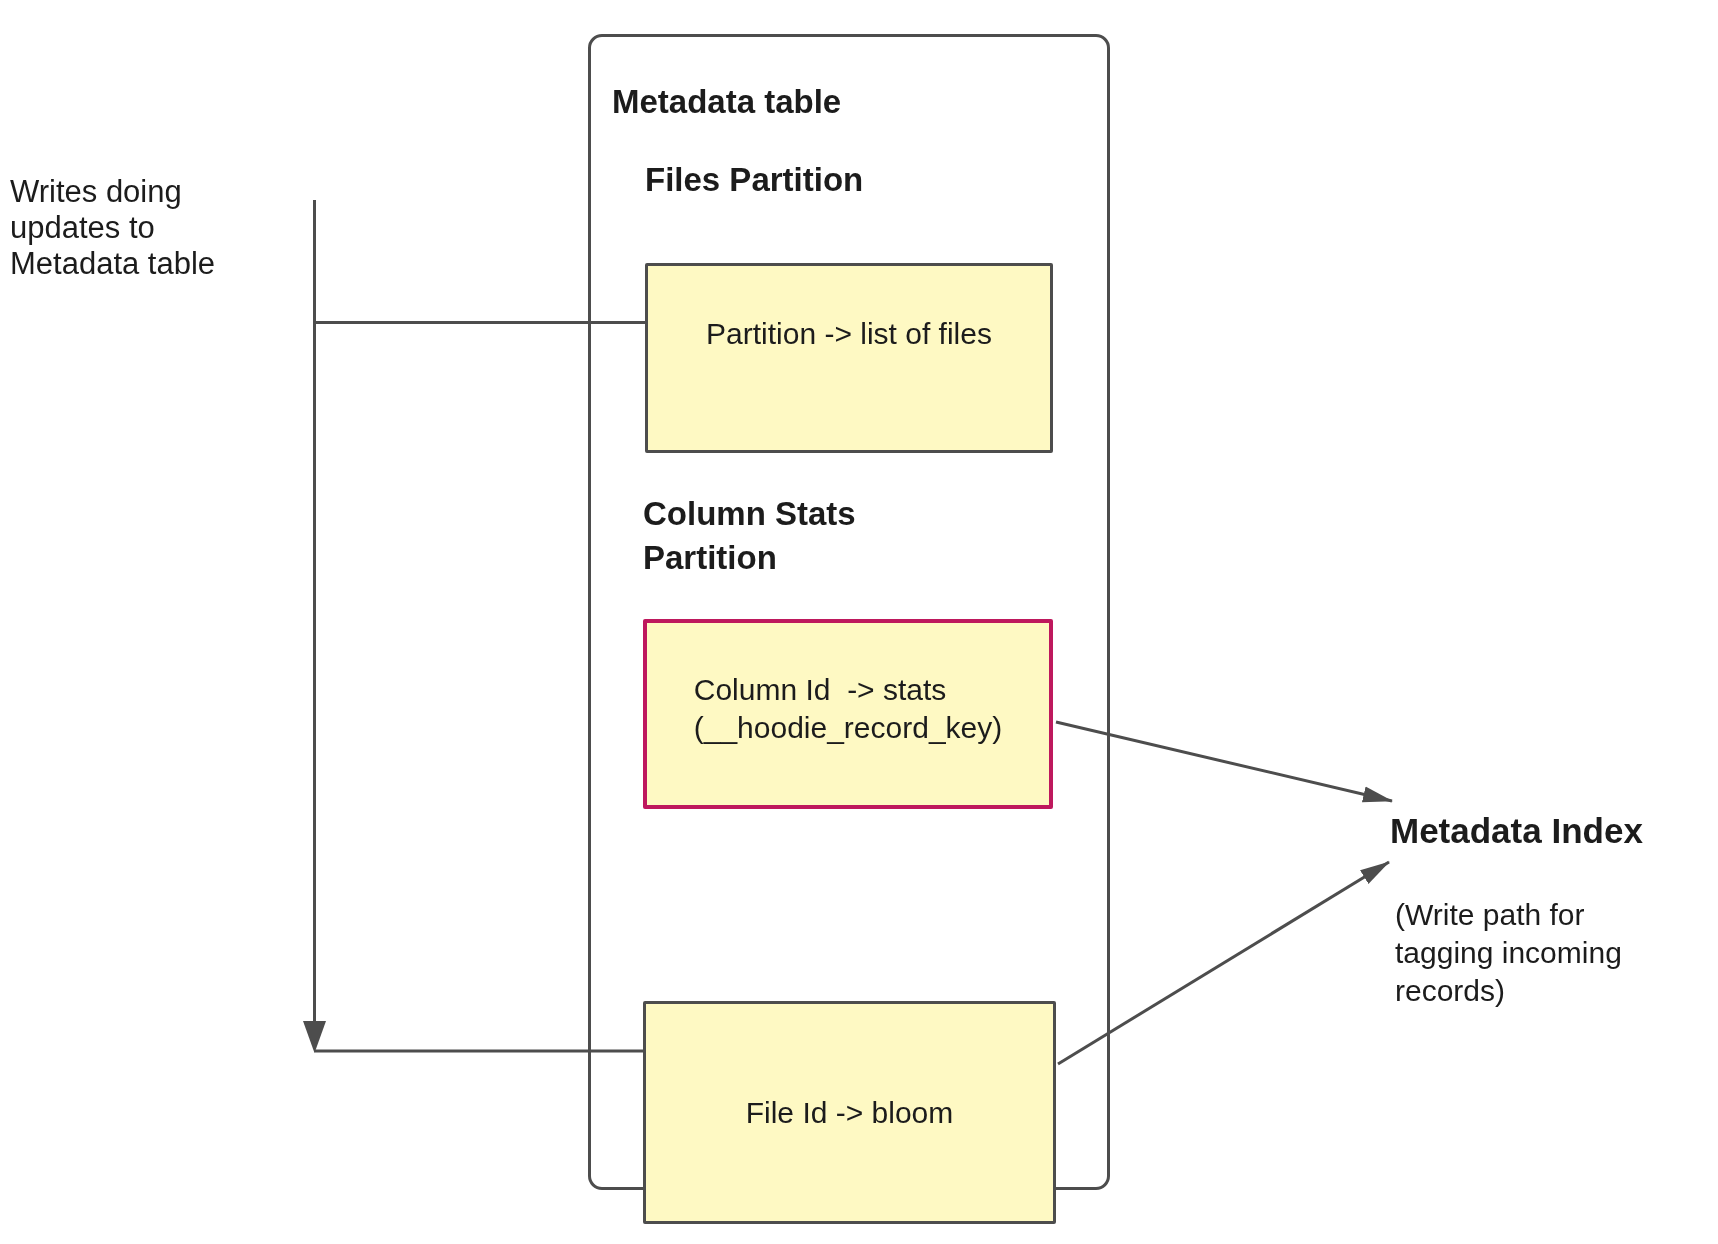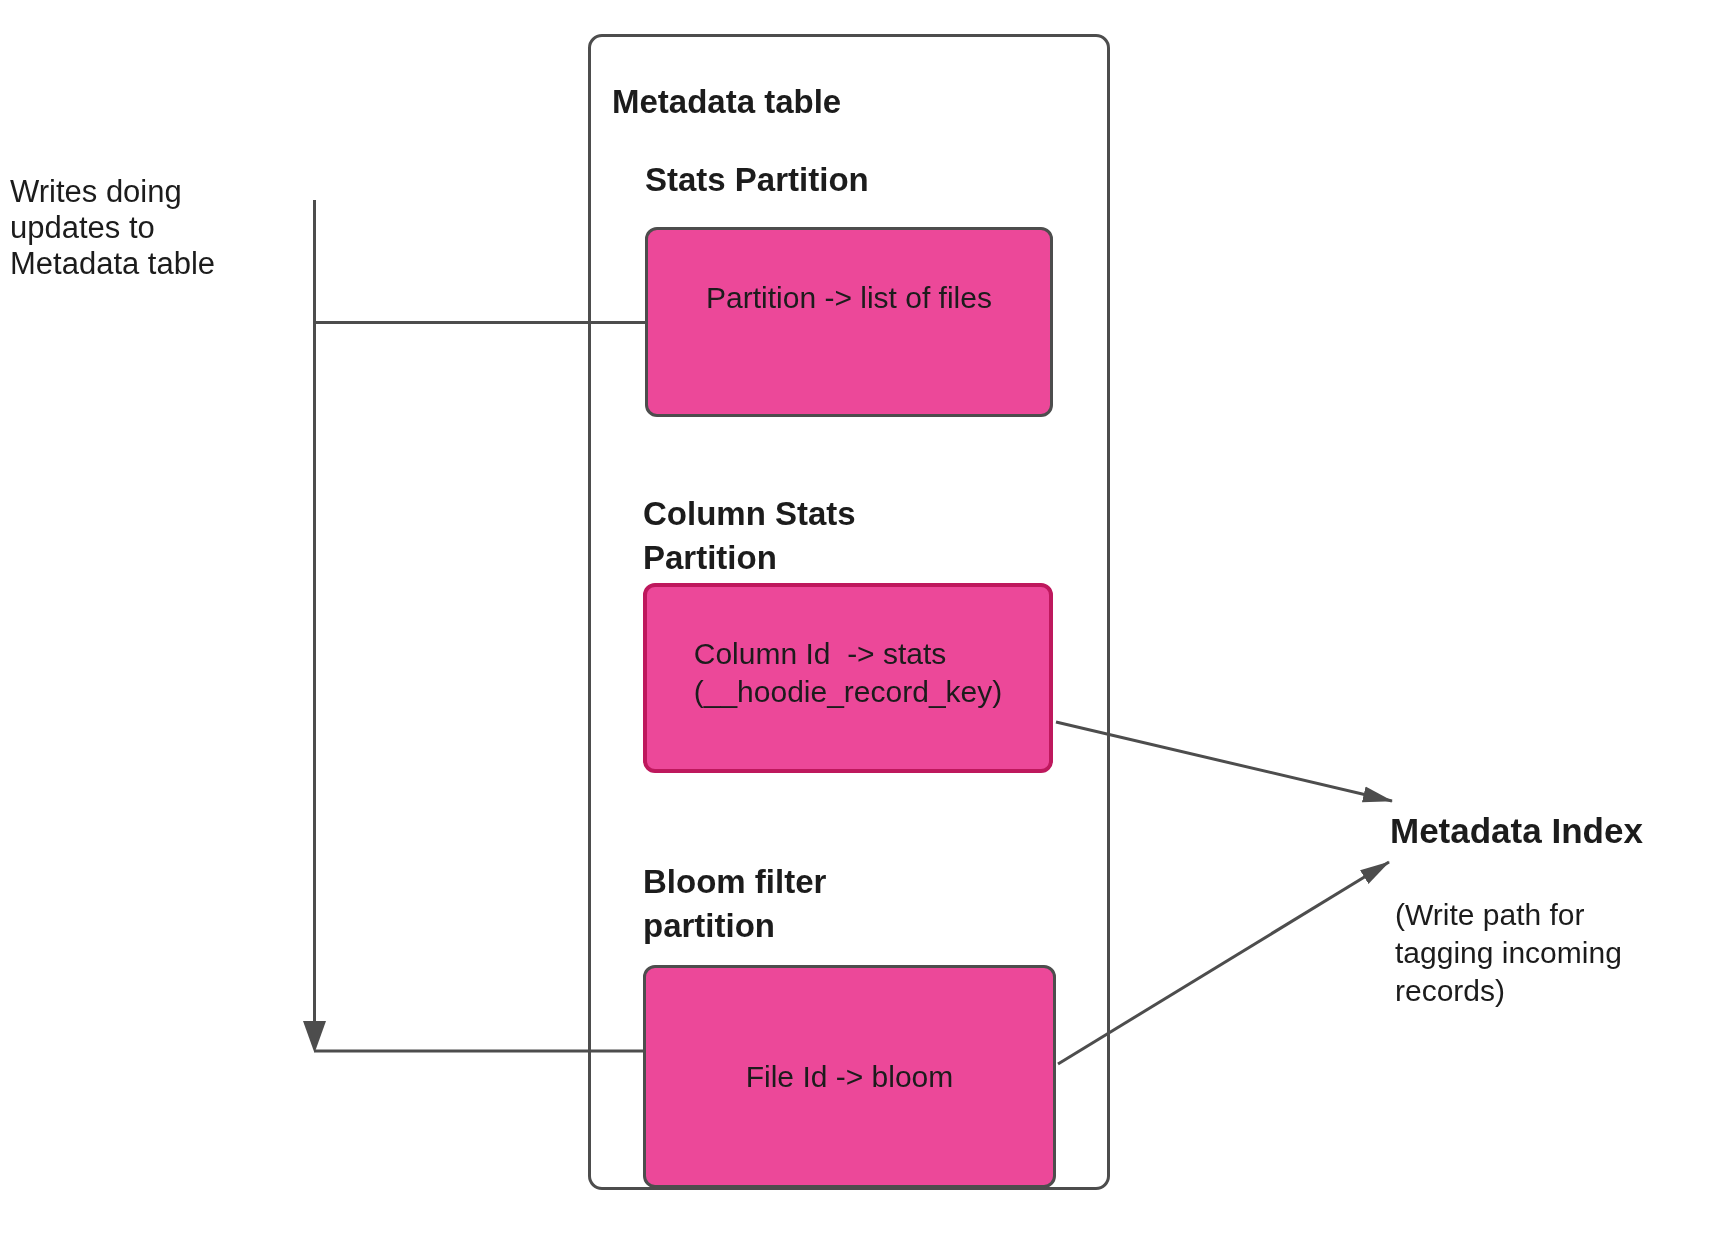--- a/index.html
+++ b/index.html
@@ -33,26 +33,27 @@
   .outer-box {
     left: 588px; top: 34px;
     width: 522px; height: 1156px;
     border: 3px solid #4d4d4d;
     border-radius: 14px;
     box-sizing: border-box;
     background: transparent;
   }
   .inner-box {
     border: 3px solid #4d4d4d;
-    border-radius: 12px;
+    border-radius: 2px;
     box-sizing: border-box;
-    background: #ec4899;
+    background: #fef9c3;
     display: flex;
     align-items: center;
     justify-content: center;
+    margin-top: 36px;
   }
   #files-box   { left: 645px; top: 227px; width: 408px; height: 190px; padding-bottom: 48px; }
   #stats-box   { left: 643px; top: 583px; width: 410px; height: 190px; border: 4px solid #be185d; padding-bottom: 10px; }
   #bloom-box   { left: 643px; top: 965px; width: 413px; height: 223px; }
 
   #metadata-table-title { left: 612px; top: 82px; line-height: 40px; }
   #files-heading  { left: 645px; top: 160px; width: 408px; line-height: 40px; }
   #stats-heading  { left: 643px; top: 492px; width: 410px; }
   #bloom-heading  { left: 643px; top: 860px; width: 413px; }
 
@@ -92,34 +93,32 @@
     <line x1="1058" y1="1064" x2="1389" y2="862" stroke="#4d4d4d" stroke-width="3" marker-end="url(#arrowhead)"></line>
   </svg>
 
   <div id="writes-note" class="abs center pre">Writes doing
 updates to
 Metadata table</div>
 
   <div class="abs outer-box"></div>
   <div id="metadata-table-title" class="abs heading">Metadata table</div>
 
-  <div id="files-heading" class="abs heading center">Stats Partition</div>
+  <div id="files-heading" class="abs heading center">Files Partition</div>
   <div id="files-box" class="abs inner-box">
     <span class="body-text center pre">Partition -&gt; list of files</span>
   </div>
 
   <div id="stats-heading" class="abs heading center pre">Column Stats
 Partition</div>
   <div id="stats-box" class="abs inner-box">
     <span class="body-text center pre">Column Id  -&gt; stats
 (__hoodie_record_key)</span>
   </div>
 
-  <div id="bloom-heading" class="abs heading center pre">Bloom filter
-partition</div>
   <div id="bloom-box" class="abs inner-box">
     <span class="body-text center pre">File Id -&gt; bloom</span>
   </div>
 
   <div id="index-title" class="abs heading center">Metadata Index</div>
   <div id="index-note" class="abs body-text center pre">(Write path for
 tagging incoming
 records)</div>
 
 </div>

